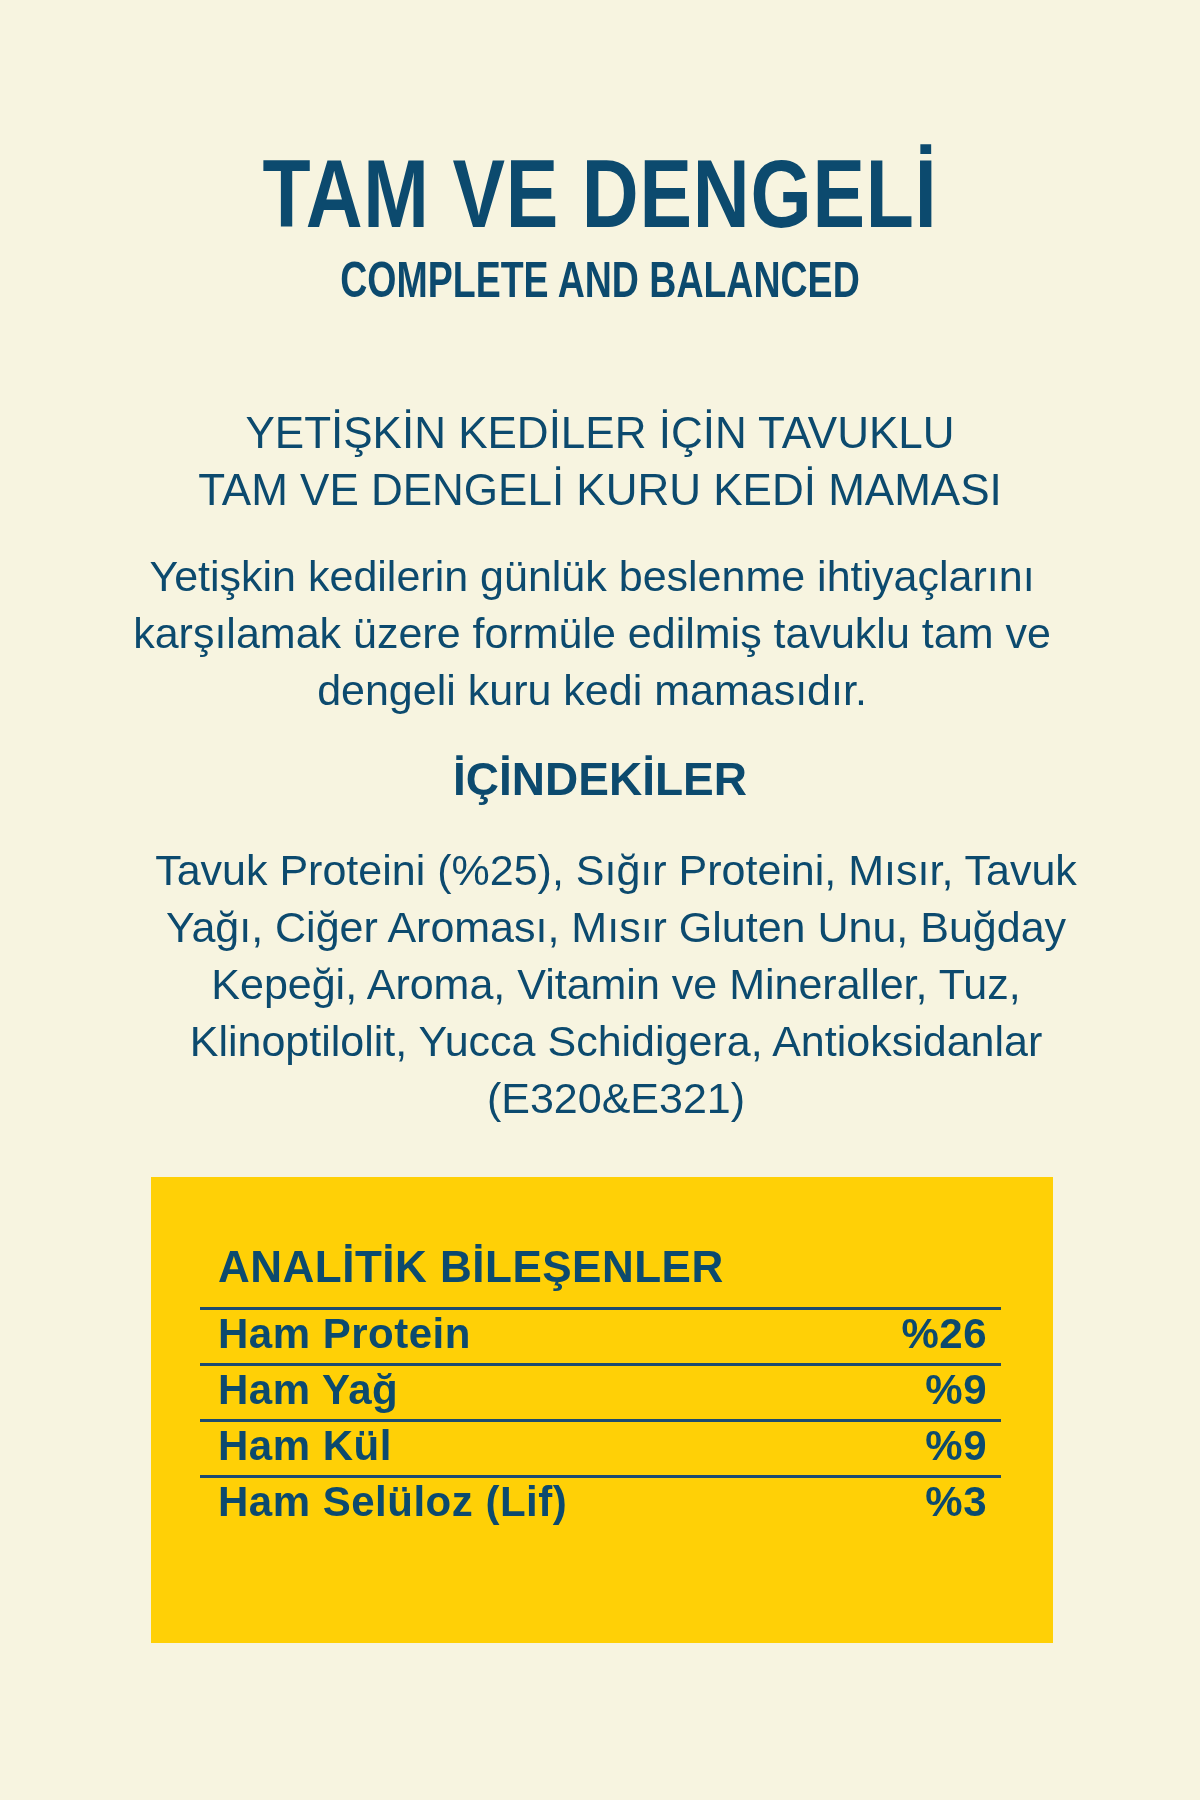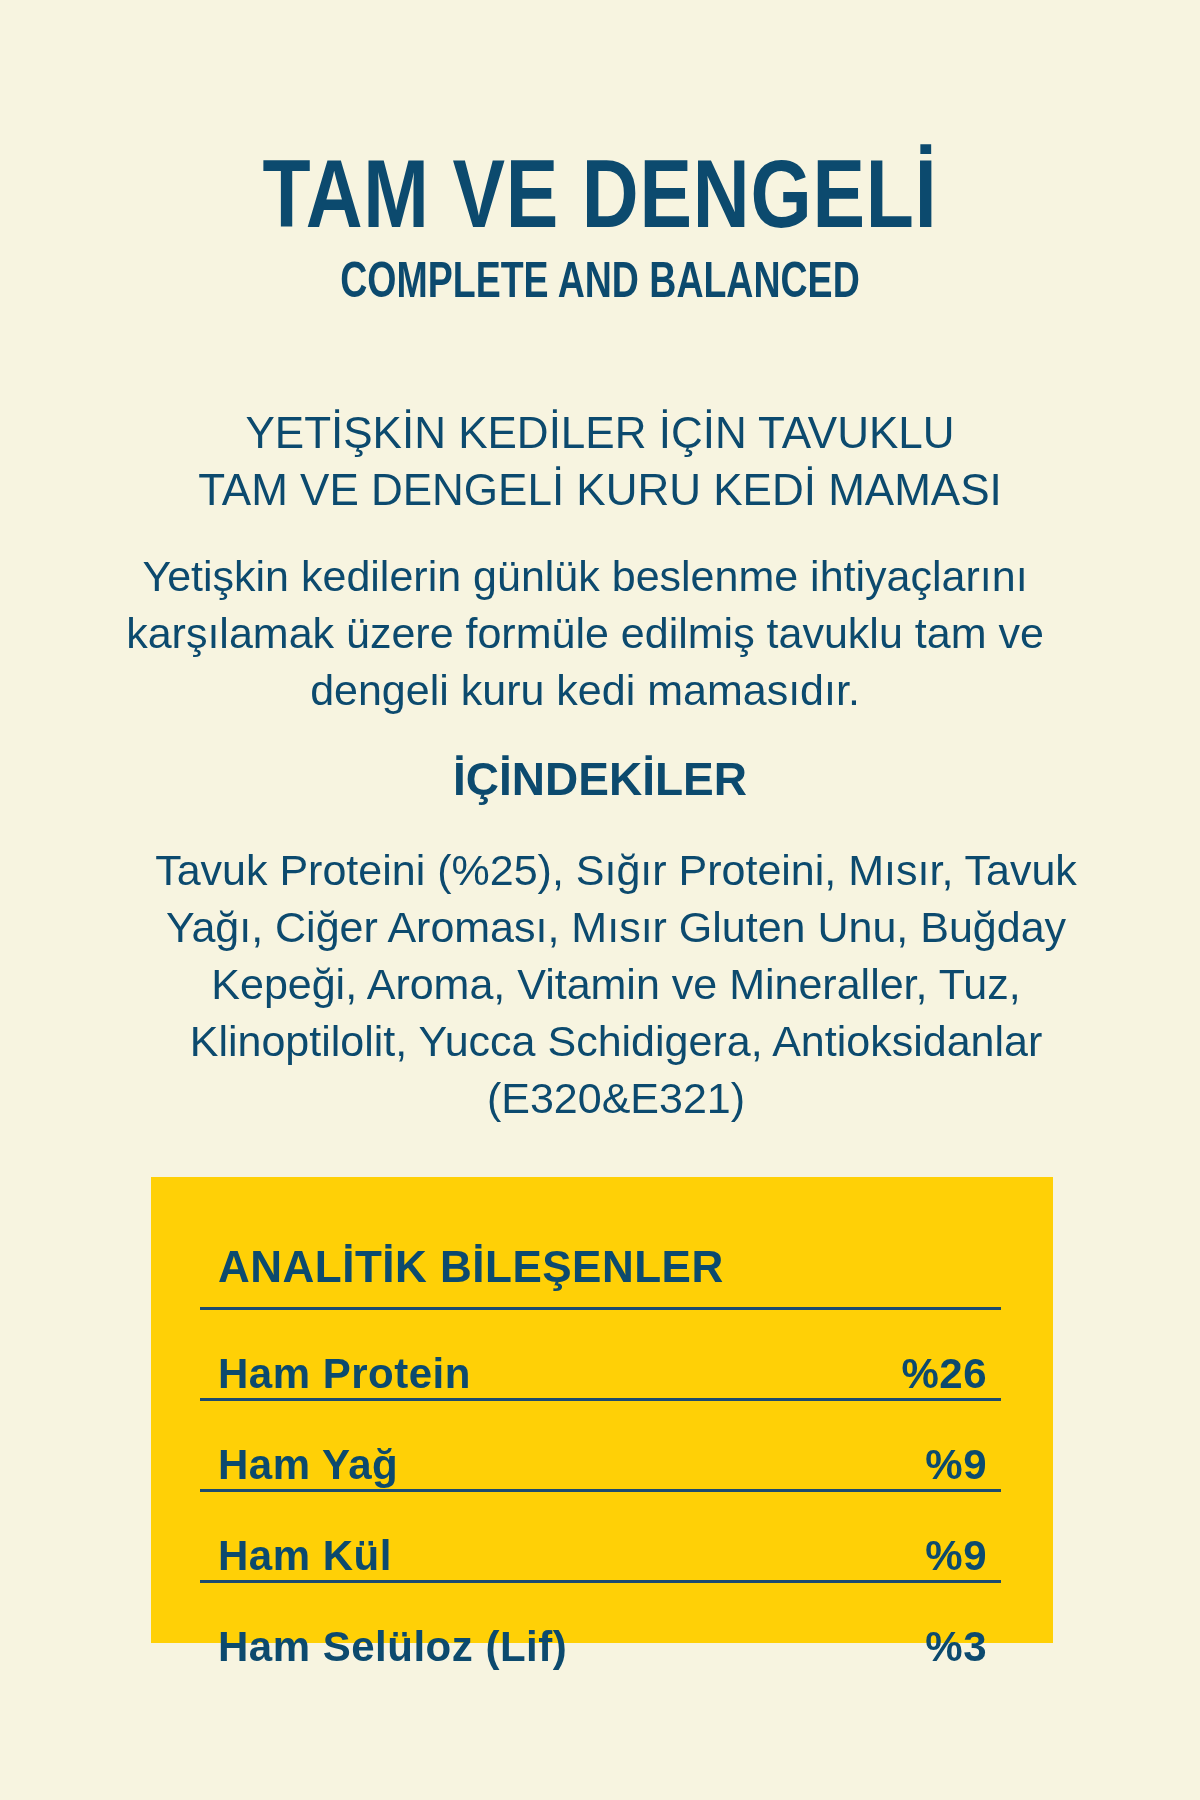--- a/index.html
+++ b/index.html
@@ -40,21 +40,21 @@
   .product-heading {
     top: 404px;
     font-size: 44px;
     line-height: 57px;
     font-weight: 400;
     letter-spacing: 0px;
   }
 
   .product-description {
     top: 548px;
-    left: 75px;
+    left: 82px;
     width: 1020px;
     font-size: 43px;
     line-height: 57px;
     font-weight: 400;
     text-align: center;
     position: absolute;
   }
 
   .ingredients-heading {
     top: 752px;
@@ -92,22 +92,22 @@
     padding-left: 18px;
     margin-bottom: 14px;
     letter-spacing: 0.5px;
   }
 
   .analysis-table { width: 100%; }
 
   .an-row {
     display: flex;
     justify-content: space-between;
-    align-items: flex-end;
-    height: 91px;
+    align-items: flex-start;
+    height: 56px;
     box-sizing: border-box;
     border-top: 3px solid #1c4b70;
     padding: 0 14px 0 18px;
     font-size: 42px;
     font-weight: 700;
     letter-spacing: 0.5px;
   }
 
   .an-row .row-label { text-align: left; }
   .an-row .row-value { text-align: right; }

